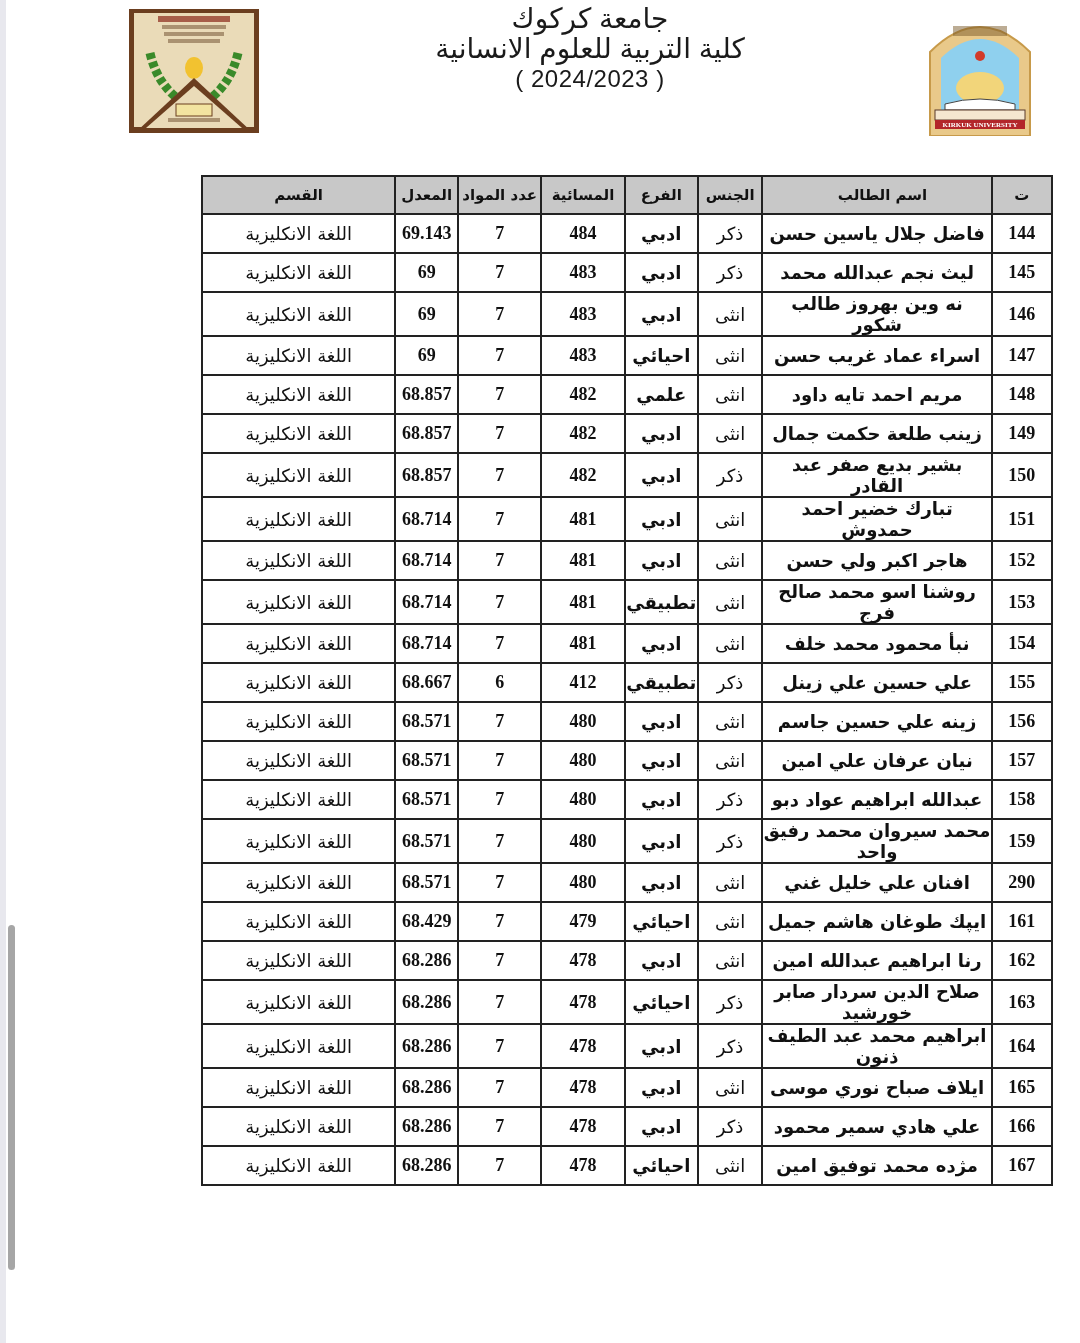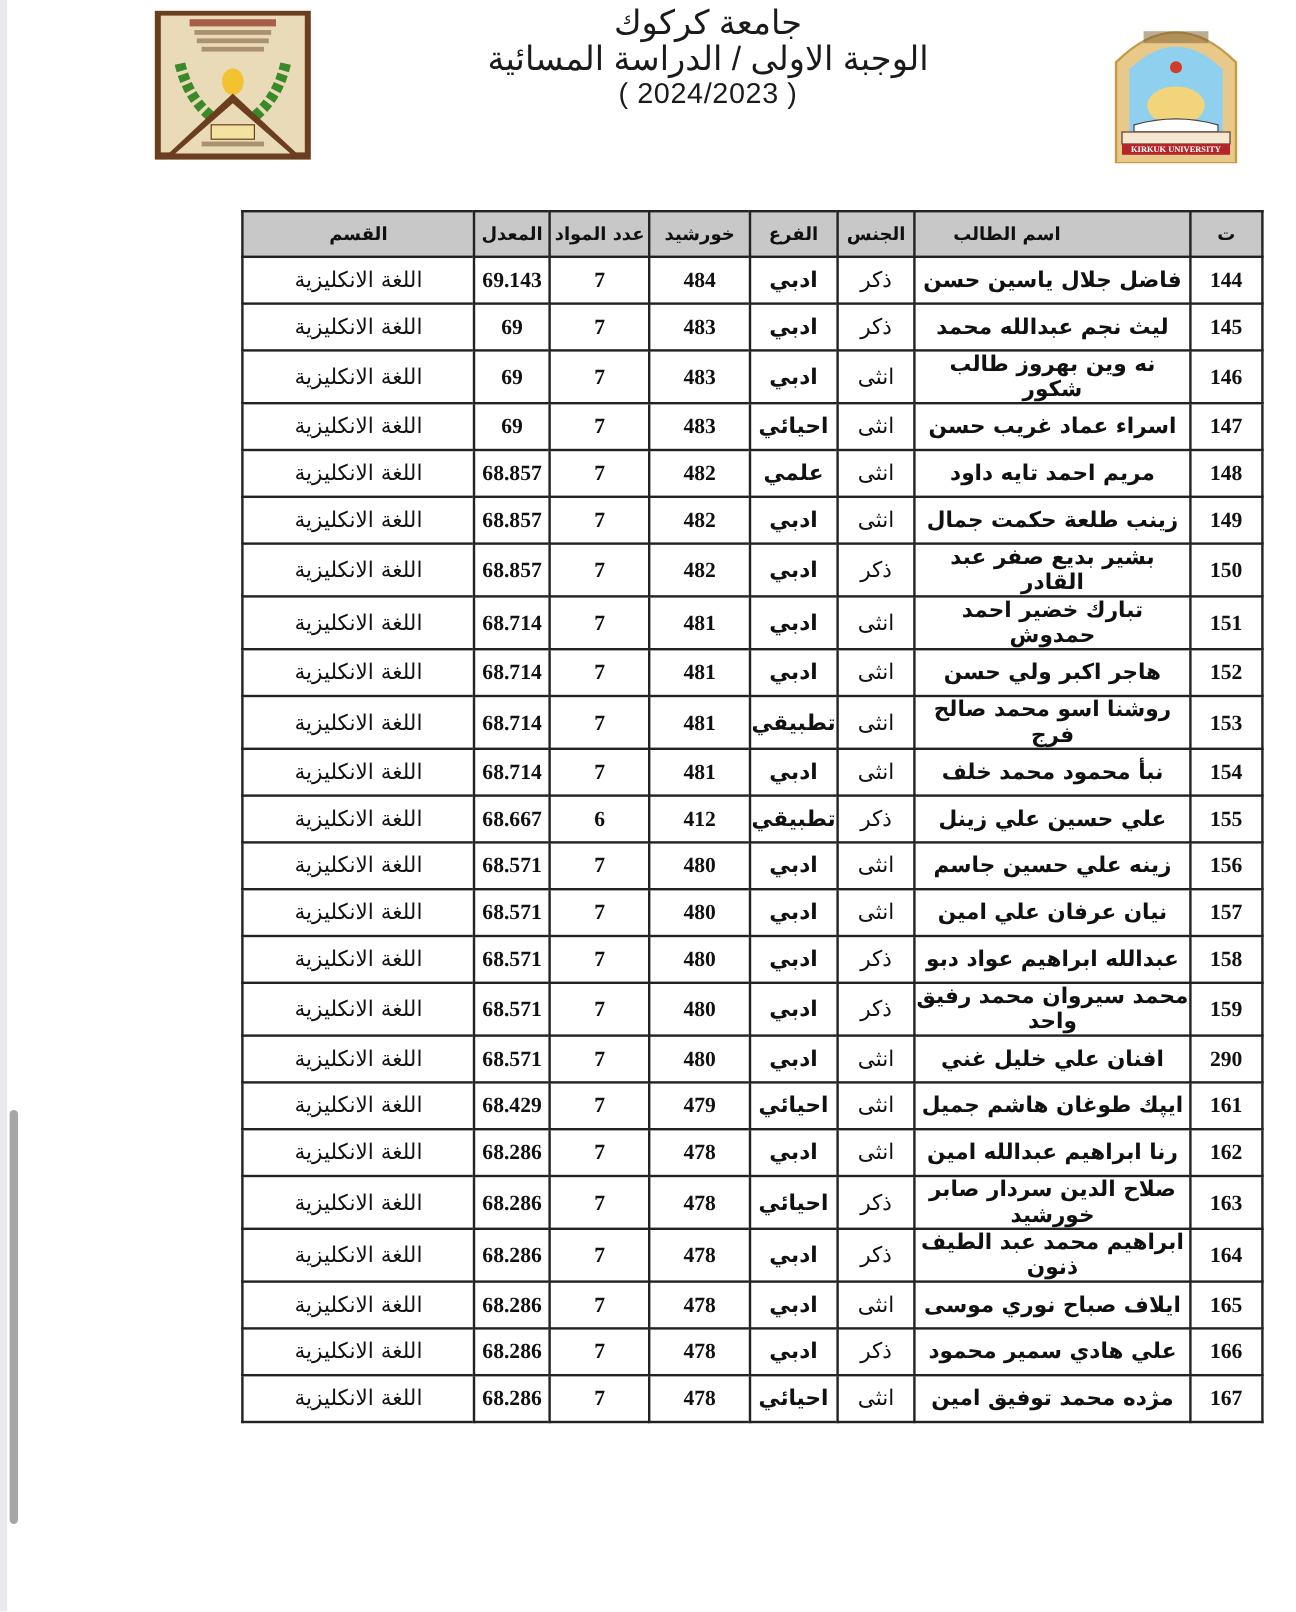--- a/index.html
+++ b/index.html
@@ -87,42 +87,42 @@
     <ellipse cx="55" cy="76" rx="24" ry="16" fill="#f2d57a"></ellipse>
     <path d="M20 92 Q55 82 90 92 L90 98 L20 98 Z" fill="#ffffff" stroke="#444" stroke-width="1"></path>
     <rect x="10" y="98" width="90" height="10" fill="#f5e7cf" stroke="#5a3a2a" stroke-width="1"></rect>
     <rect x="10" y="108" width="90" height="9" fill="#b3262a"></rect>
     <text x="55" y="115" font-size="7" fill="#ffffff" text-anchor="middle" font-family="Liberation Serif, serif" font-weight="bold">KIRKUK UNIVERSITY</text>
   </svg>
 </div>
 
 <div class="header">
   <div>جامعة كركوك</div>
-  <div>الوجبة الاولى / الدراسة المسائية</div>
+  <div>كلية التربية للعلوم الانسانية</div>
   <div class="year">( 2024/2023 )</div>
 </div>
 
 <table class="results">
   <colgroup>
     <col class="c-seq">
       <col class="c-name">
       <col class="c-gender">
       <col class="c-branch">
     <col class="c-total">
       <col class="c-count">
       <col class="c-avg">
       <col class="c-dept">
   </colgroup>
   <thead>
     <tr>
       <th>ت</th>
-      <th style="text-align:left;padding-right:20px;padding-left:31px;">اسم الطالب</th>
+      <th style="text-align:center;padding-right:20px;padding-left:31px;">اسم الطالب</th>
       <th>الجنس</th>
       <th>الفرع</th>
-      <th>خورشيد</th>
+      <th>المسائية</th>
       <th>عدد المواد</th>
       <th>المعدل</th>
       <th>القسم</th>
     </tr>
   </thead>
   <tbody id="tbody">
       <tr>
         <td class="num">144</td>
         <td class="name">فاضل جلال ياسين حسن</td>
         <td class="ar bold">ذكر</td>

